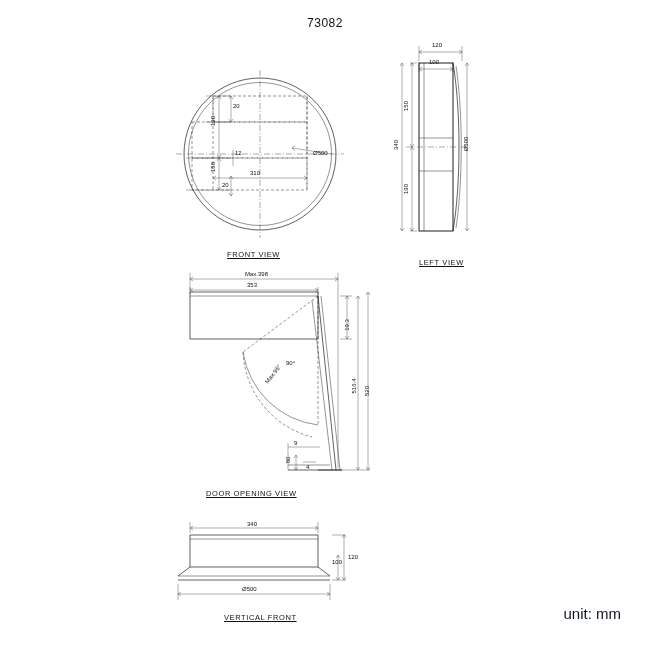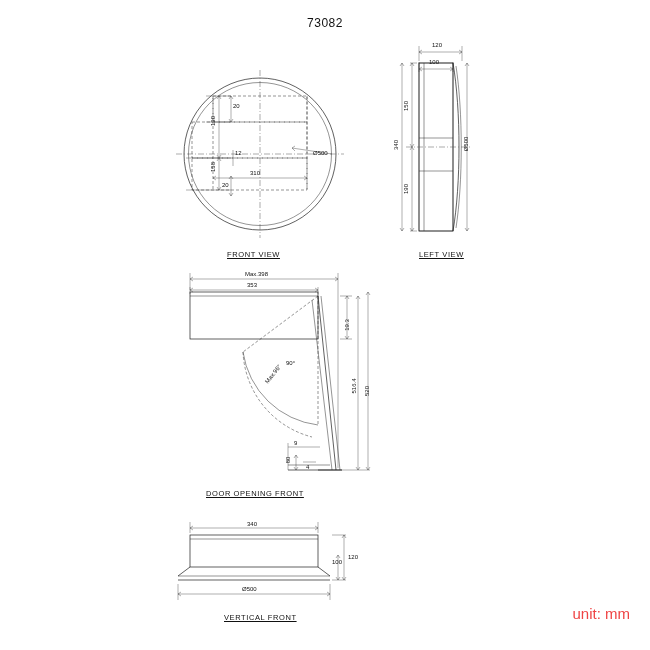--- a/index.html
+++ b/index.html
@@ -30,24 +30,24 @@
     top: 16px;
     left: 0;
     width: 650px;
     text-align: center;
     font-size: 12px;
     letter-spacing: 0.5px;
     color: #111;
   }
   #unit {
     position: absolute;
-    right: 20px;
+    right: 29px;
     bottom: 28px;
     font-size: 15px;
-    color: #ef4444;
+    color: #0f172a;
   }
   .view-caption {
     font-size: 7.5px;
     letter-spacing: 0.6px;
     text-decoration: underline;
   }
   .dim {
     font-size: 6px;
   }
   svg {
@@ -238,33 +238,33 @@
   <div class="lbl dim" style="left:250px; top:170px;">310</div>
   <div class="lbl dim" style="left:313px; top:150px;">Ø500</div>
   <div class="lbl view-caption" style="left:227px; top:250px;">FRONT VIEW</div>
 
   <div class="lbl dim" style="left:432px; top:42px;">120</div>
   <div class="lbl dim" style="left:429px; top:59px;">100</div>
   <div class="lbl dim" style="left:401px; top:103px; transform: rotate(-90deg);">150</div>
   <div class="lbl dim" style="left:391px; top:142px; transform: rotate(-90deg);">340</div>
   <div class="lbl dim" style="left:401px; top:186px; transform: rotate(-90deg);">190</div>
   <div class="lbl dim" style="left:459px; top:141px; transform: rotate(-90deg);">Ø500</div>
-  <div class="lbl view-caption" style="left:419px; top:250px;">LEFT VIEW</div>
+  <div class="lbl view-caption" style="left:419px; top:258px;">LEFT VIEW</div>
 
   <div class="lbl dim" style="left:245px; top:271px;">Max.398</div>
   <div class="lbl dim" style="left:247px; top:282px;">353</div>
   <div class="lbl dim" style="left:341px; top:322px; transform: rotate(-90deg);">19.3</div>
   <div class="lbl dim" style="left:286px; top:360px;">90°</div>
   <div class="lbl dim" style="left:262px; top:371px; transform: rotate(-52deg);">Max.96°</div>
   <div class="lbl dim" style="left:346px; top:383px; transform: rotate(-90deg);">516.4</div>
   <div class="lbl dim" style="left:362px; top:388px; transform: rotate(-90deg);">520</div>
   <div class="lbl dim" style="left:294px; top:440px;">9</div>
   <div class="lbl dim" style="left:285px; top:457px; transform: rotate(-90deg);">80</div>
   <div class="lbl dim" style="left:306px; top:464px;">4</div>
-  <div class="lbl view-caption" style="left:206px; top:489px;">DOOR  OPENING   FRONT</div>
+  <div class="lbl view-caption" style="left:206px; top:489px;">DOOR  OPENING   VIEW</div>
 
   <div class="lbl dim" style="left:247px; top:521px;">340</div>
   <div class="lbl dim" style="left:348px; top:554px;">120</div>
   <div class="lbl dim" style="left:332px; top:559px;">100</div>
   <div class="lbl dim" style="left:242px; top:586px;">Ø500</div>
   <div class="lbl view-caption" style="left:224px; top:613px;">VERTICAL FRONT</div>
 
   <div id="unit">unit: mm</div>
 </div>
 

